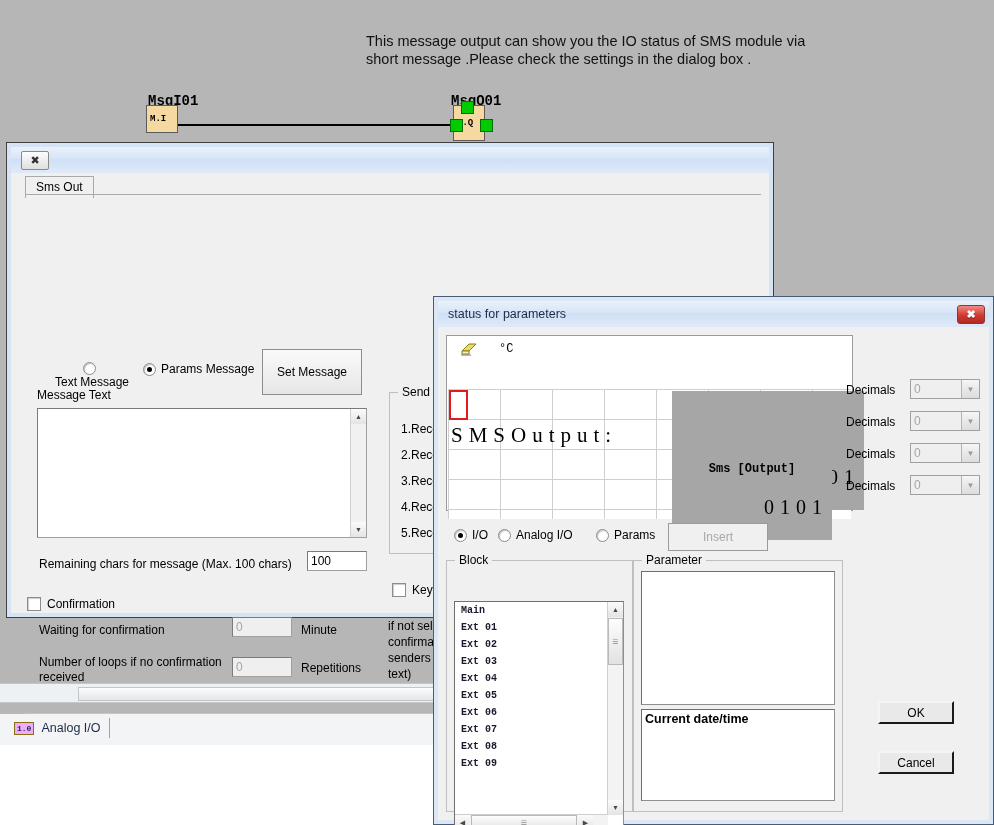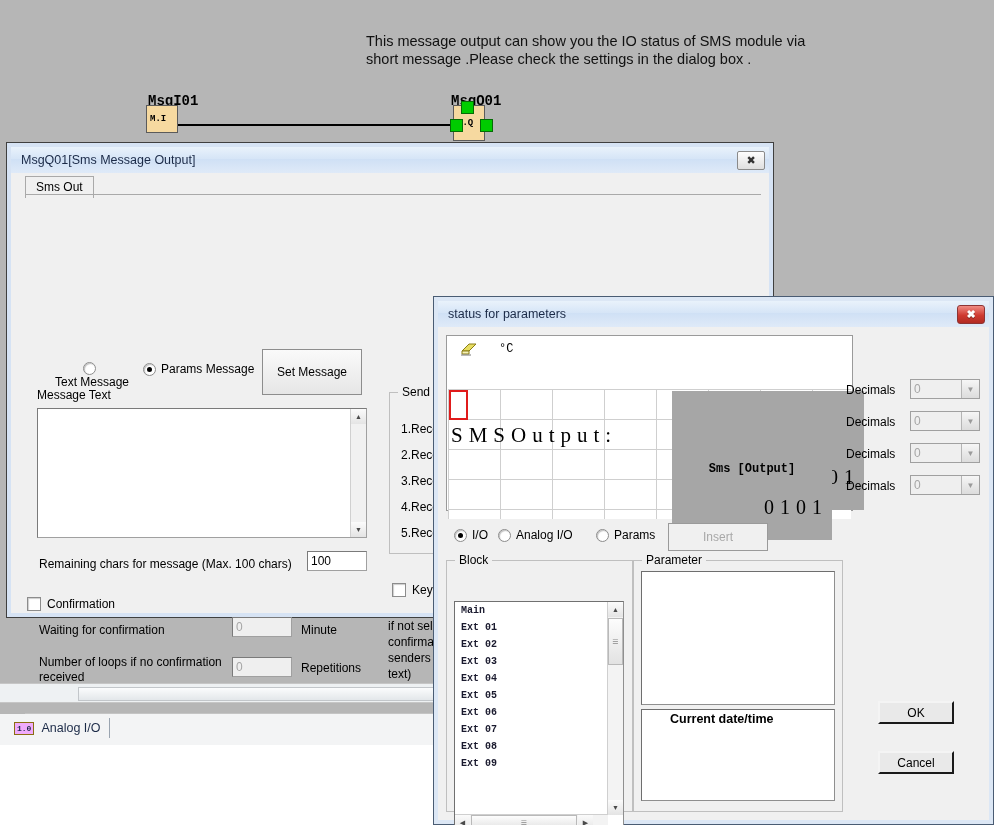--- a/index.html
+++ b/index.html
@@ -162,21 +162,21 @@
     background:linear-gradient(to bottom,#fdfdfd,#e2e2e2);border:1px solid #b9b9b9;
     display:flex;align-items:center;justify-content:center;font-size:7px;color:#8a8a8a;
   }
 
   .param-box{
     background:#fff;border:1px solid #8f8f8f;border-top-color:#6e6e6e;border-left-color:#6e6e6e;
     box-sizing:border-box;
   }
   .param-entry{
     font-family:"Liberation Sans", sans-serif;font-size:12.5px;font-weight:bold;
-    padding:2px 3px;color:#000;margin-left:25px;
+    padding:2px 3px;color:#000;
   }
 
   
   #editor-hscroll{
     background:#eef1f3;border-top:1px solid #c6c6c6;border-bottom:1px solid #c6c6c6;
   }
   #hs-thumb{
     background:linear-gradient(to bottom,#fbfcfd,#e3e7ea);border:1px solid #c2c6ca;
   }
   #statusbar{background:#f3f4f5;border-bottom:1px solid #c9c9c9;}
@@ -213,21 +213,20 @@
   </div>
   <div class="abs pin" style="left:461px;top:16px;width:11px;height:11px;"></div>
   <div class="abs pin" style="left:450px;top:34px;width:11px;height:11px;"></div>
   <div class="abs pin" style="left:480px;top:34px;width:11px;height:11px;"></div>
 </div>
 
 <div class="abs dlg" id="main-dialog" style="left:6px;top:142px;width:768px;height:476px;">
   <div class="dlg-outline"></div>
 
   <div class="titlebar" style="position:relative;margin:4px 4px 0 4px;">
-    <div class="t">MsgQ01[Sms Message Output]</div>
     <div class="winbtn">
       <span style="font-size:11px;">✖</span>
     </div>
   </div>
 
   <div class="abs" style="left:18px;top:32px;width:736px;height:20px;">
     <div class="tab">
       <span>Sms Out</span>
     </div>
   </div>

